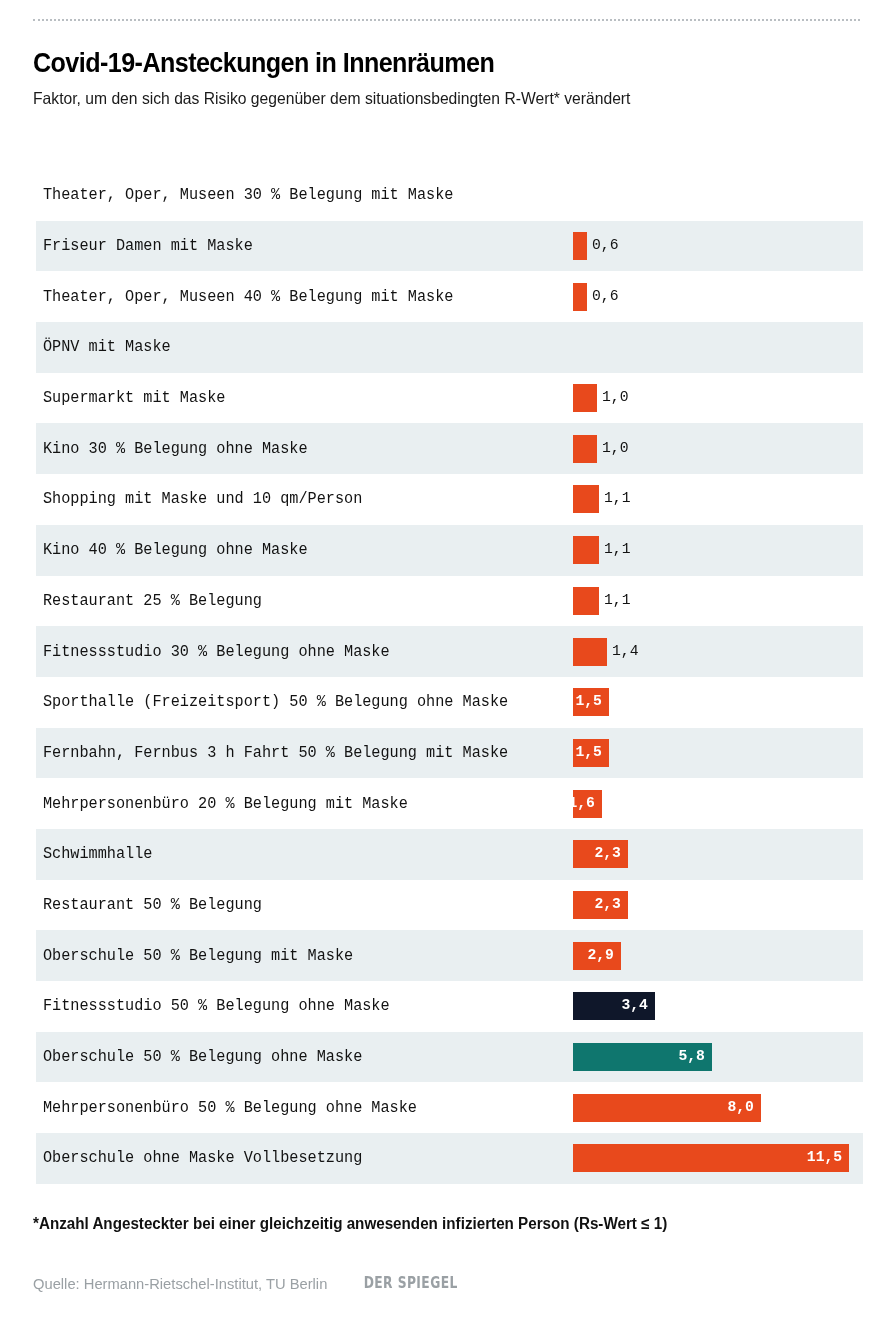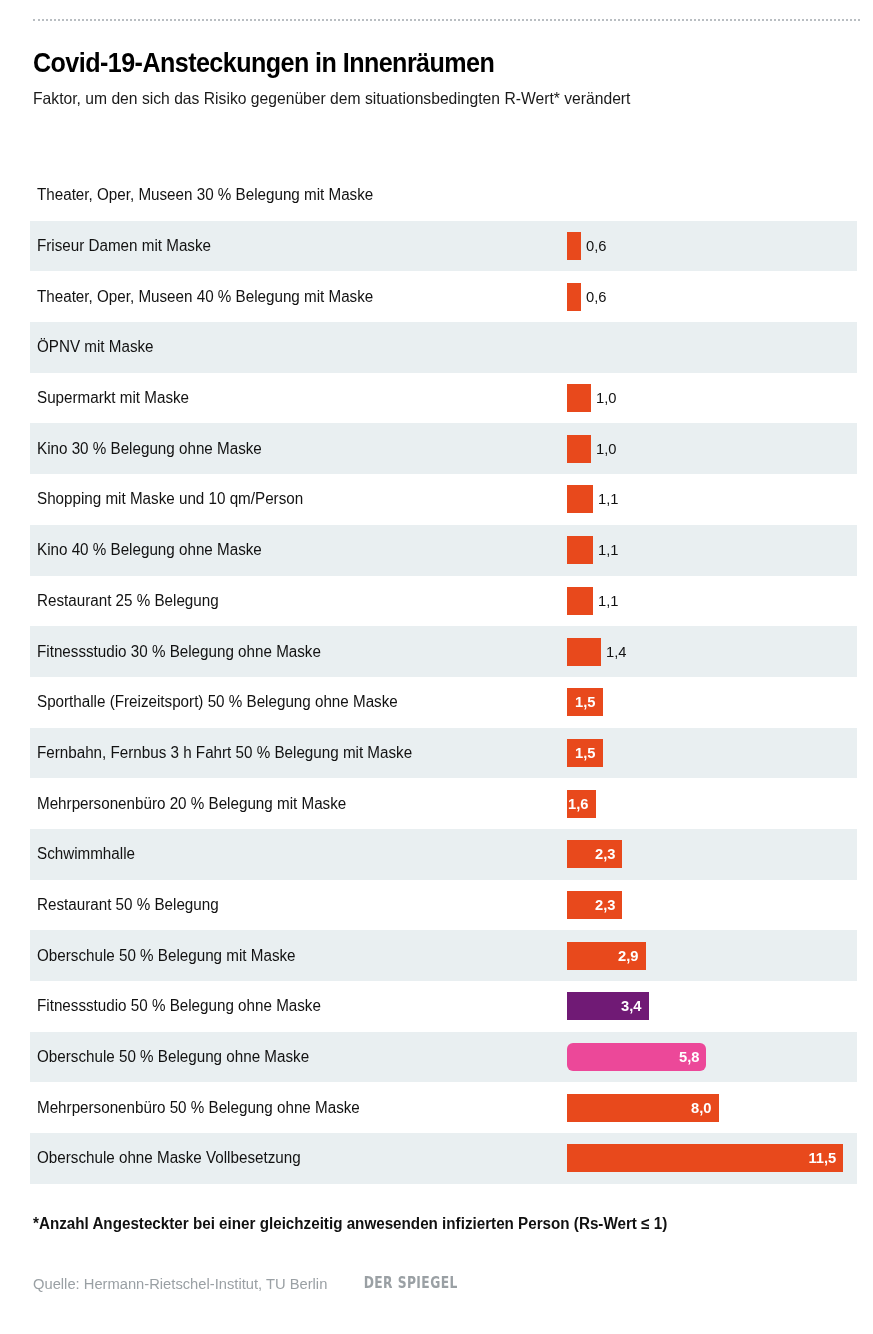--- a/index.html
+++ b/index.html
@@ -52,23 +52,24 @@
     font-weight: 400;
     color: #1a1a1a;
     margin: 10px 0 0 0;
     line-height: 1.2;
     transform: scaleX(0.95);
     transform-origin: left center;
     white-space: nowrap;
   }
   .rows {
     position: absolute;
-    left: 30px;
+    left: 36px;
     top: 170px;
     width: 827px;
+    font-family: Liberation Mono, monospace;
   }
   .row {
     position: relative;
     height: 50.7px;
     display: flex;
     align-items: center;
     background: #ffffff;
   }
   .row.striped {
     background: #e9eff1;
@@ -277,45 +278,45 @@
         <div class="row-label">Restaurant 50 % Belegung</div>
         <div class="bar-zone">
           <div class="bar" style="width: 55.2px; background: rgb(232, 73, 28);">
             <span class="bar-value-in">2,3</span>
           </div>
         </div>
       </div>
       <div class="row striped">
         <div class="row-label">Oberschule 50 % Belegung mit Maske</div>
         <div class="bar-zone">
-          <div class="bar" style="width: 79px; background: rgb(232, 73, 28);">
+          <div class="bar" style="width: 48px; background: rgb(232, 73, 28);">
             <span class="bar-value-in">2,9</span>
           </div>
         </div>
       </div>
       <div class="row">
         <div class="row-label">Fitnessstudio 50 % Belegung ohne Maske</div>
         <div class="bar-zone">
-          <div class="bar" style="width: 81.6px; background: #701a75;">
+          <div class="bar" style="width: 81.6px; background: #0f172a;">
             <span class="bar-value-in">3,4</span>
           </div>
         </div>
       </div>
       <div class="row striped">
         <div class="row-label">Oberschule 50 % Belegung ohne Maske</div>
         <div class="bar-zone">
-          <div class="bar" style="width: 139.2px; background: #ec4899; border-radius: 6px;">
+          <div class="bar" style="width: 139.2px; background: #0f766e;">
             <span class="bar-value-in">5,8</span>
           </div>
         </div>
       </div>
       <div class="row">
         <div class="row-label">Mehrpersonenbüro 50 % Belegung ohne Maske</div>
         <div class="bar-zone">
-          <div class="bar" style="width: 152px; background: rgb(232, 73, 28);">
+          <div class="bar" style="width: 188px; background: rgb(232, 73, 28);">
             <span class="bar-value-in">8,0</span>
           </div>
         </div>
       </div>
       <div class="row striped">
         <div class="row-label">Oberschule ohne Maske Vollbesetzung</div>
         <div class="bar-zone">
           <div class="bar" style="width: 276px; background: rgb(232, 73, 28);">
             <span class="bar-value-in">11,5</span>
           </div>

